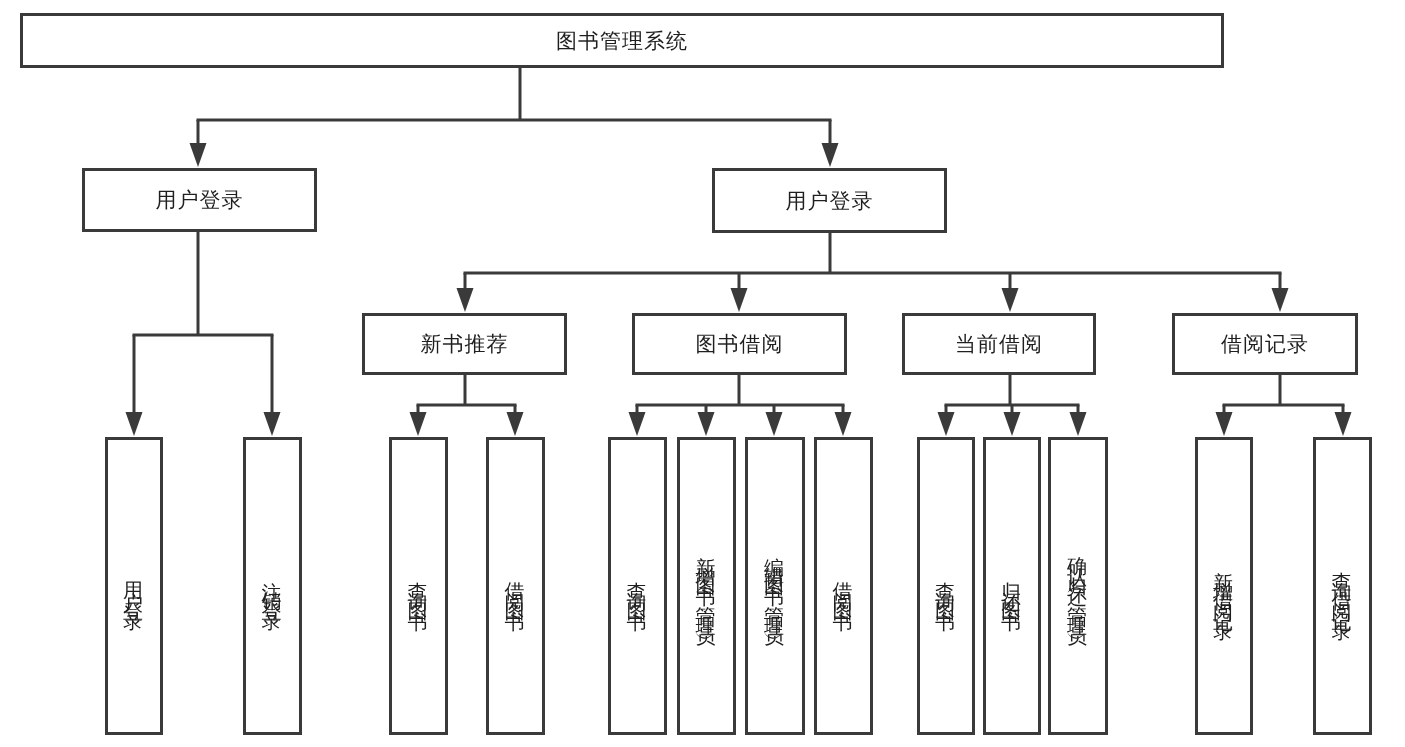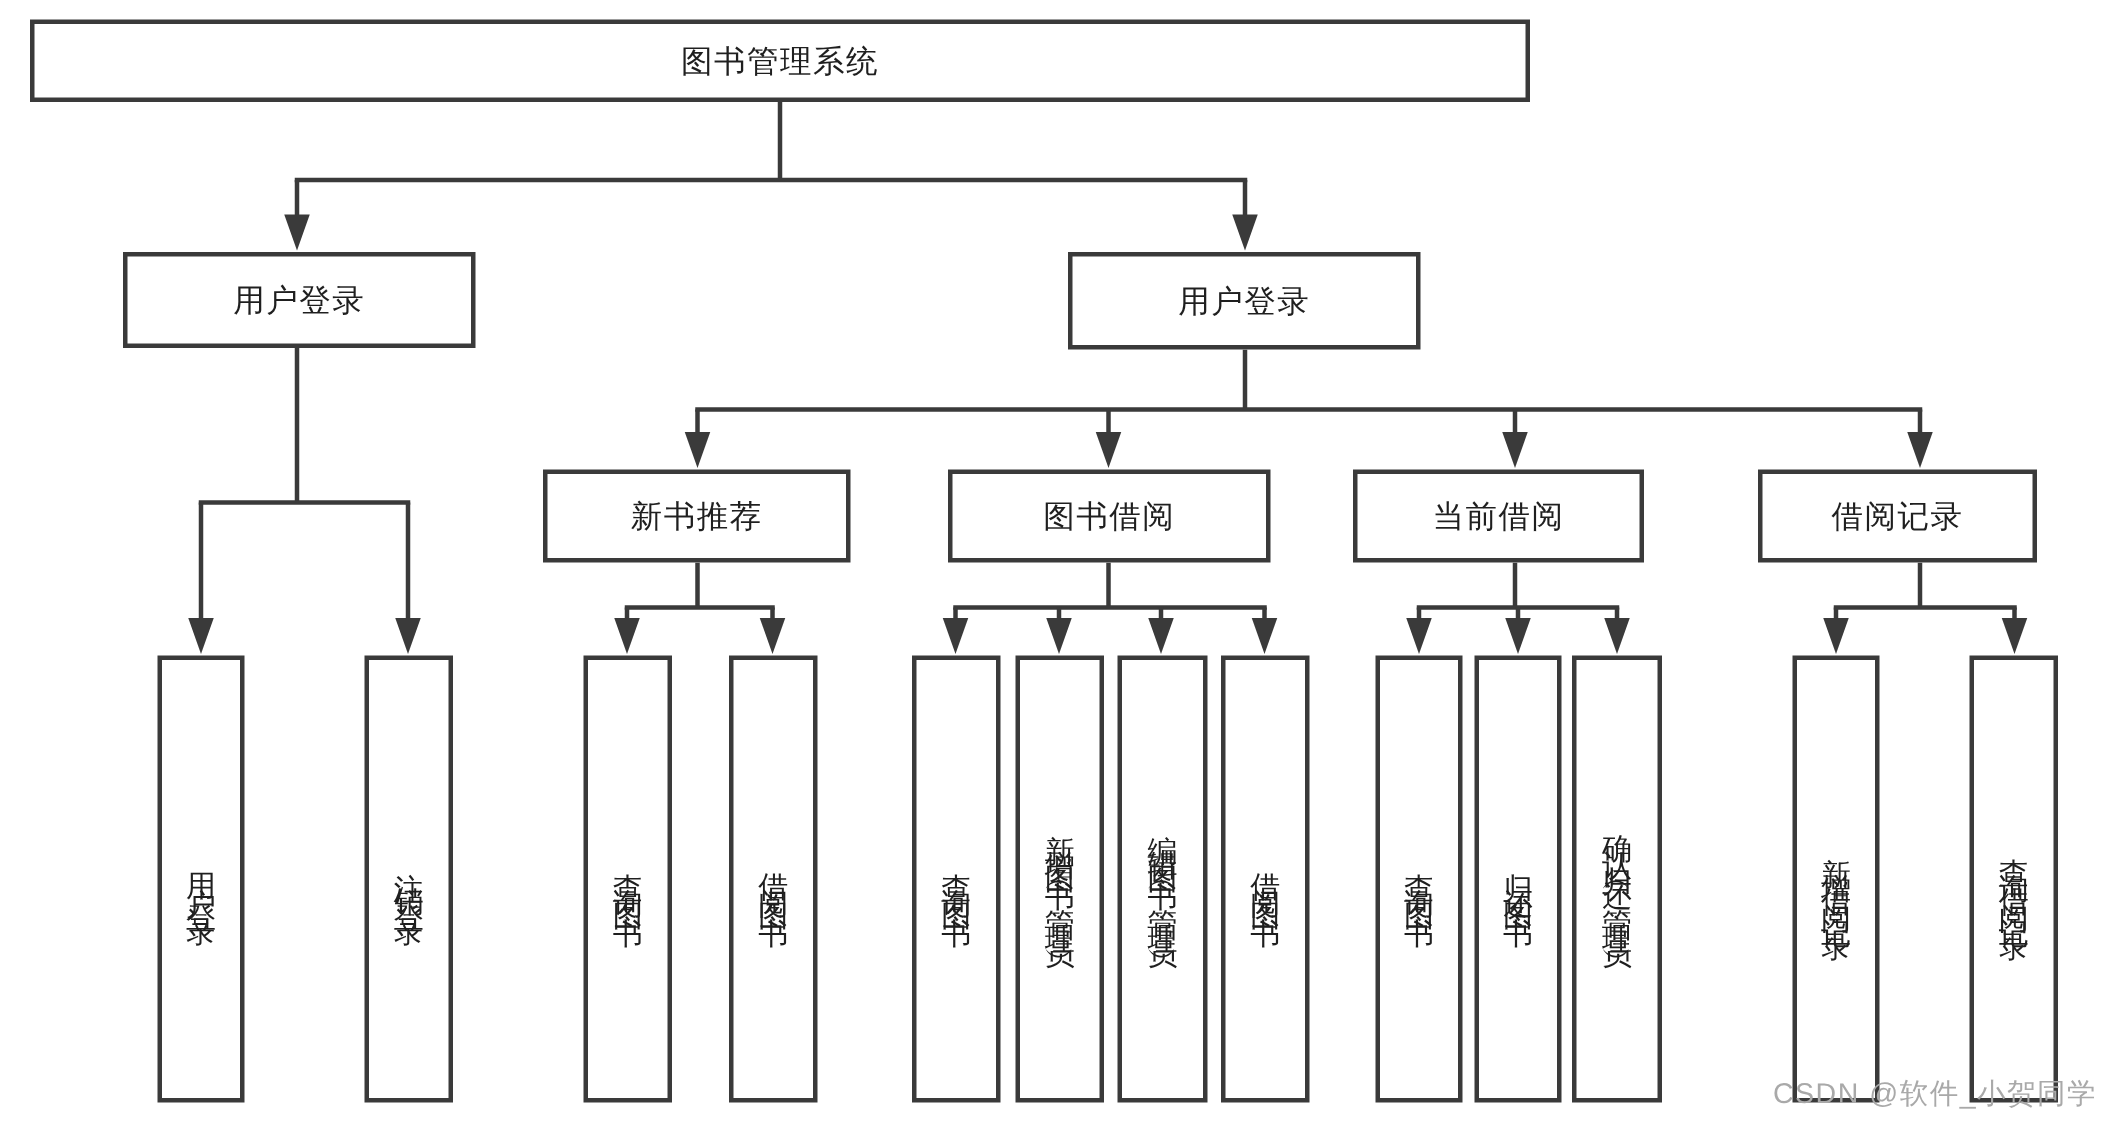--- a/index.html
+++ b/index.html
@@ -126,21 +126,21 @@
     <g>
       <path d="M1280 375 V405"></path>
       <path d="M1222.5 405 H1344.5"></path>
       <path d="M1224 405 V416"></path>
       <path d="M1343 405 V416"></path>
       <polygon points="1215.5,412 1232.5,412 1224,436"></polygon>
       <polygon points="1334.5,412 1351.5,412 1343,436"></polygon>
     </g>
   </svg>
 
-  <div class="node" style="left:20px;top:13px;width:1000px;height:55px;">图书管理系统</div>
+  <div class="node" style="left:20px;top:13px;width:1204px;height:55px;">图书管理系统</div>
 
   <div class="node" style="left:82px;top:168px;width:235px;height:64px;">用户登录</div>
   <div class="node" style="left:712px;top:168px;width:235px;height:65px;">用户登录</div>
 
   <div class="node" style="left:632px;top:313px;width:215px;height:62px;">图书借阅</div>
   <div class="node" style="left:362px;top:313px;width:205px;height:62px;">新书推荐</div>
   <div class="node" style="left:902px;top:313px;width:194px;height:62px;">当前借阅</div>
   <div class="node" style="left:1172px;top:313px;width:186px;height:62px;">借阅记录</div>
 
   <div class="leaf" style="left:105px;">
@@ -180,15 +180,14 @@
     <span>确认归还（管理员）</span>
   </div>
 
   <div class="leaf" style="left:1195px;">
     <span>新增借阅记录</span>
   </div>
   <div class="leaf" style="left:1313px;width:59px;">
     <span>查询借阅记录</span>
   </div>
 
-  <div class="watermark">CSDN @软件_小贺同学</div>
 
 </div>
 
 </body></html>

